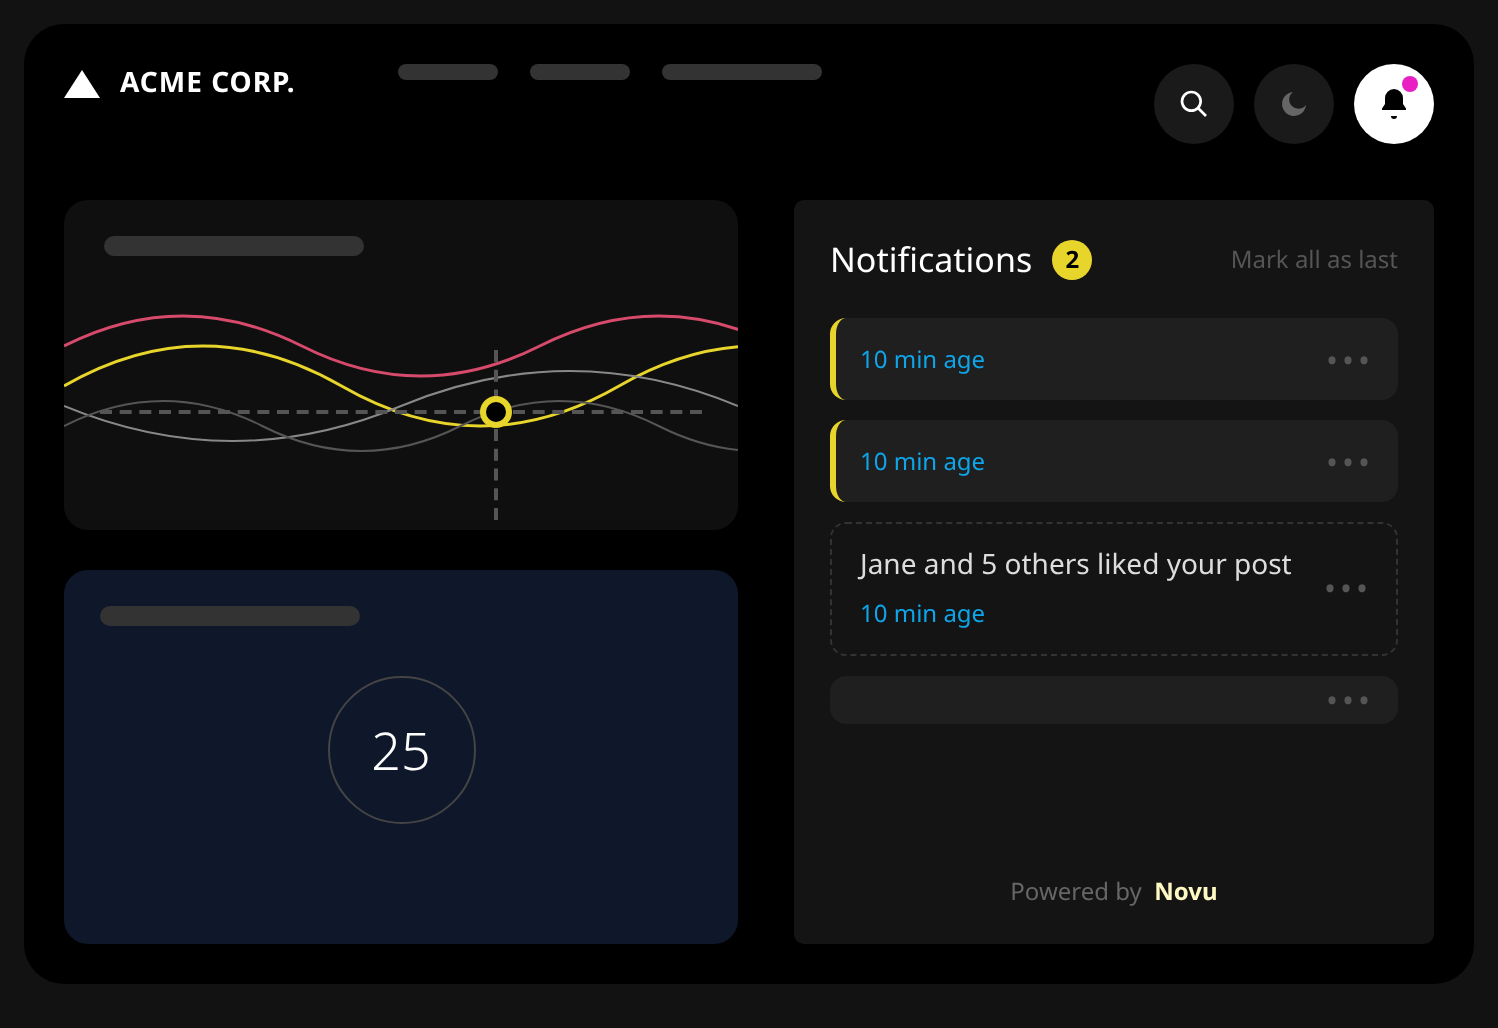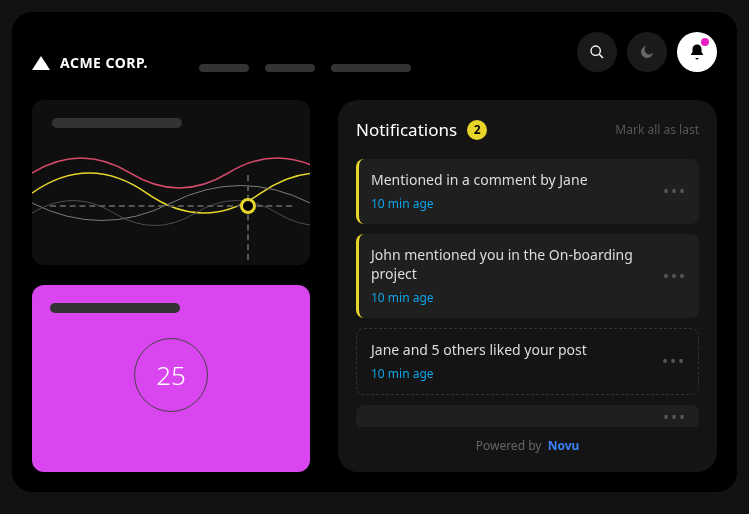--- a/index.html
+++ b/index.html
@@ -1,55 +1,55 @@
 <!DOCTYPE html>
 <html><head>
 <meta charset="utf-8">
 <style>
 *{margin:0;padding:0;box-sizing:border-box}
 body{background:#121212;font-family:-apple-system,system-ui,sans-serif;width:749px;height:514px;overflow:hidden}
 .app{background:#000;border-radius:20px;margin:12px;height:480px;padding:20px;display:flex;flex-direction:column}
-.header{display:flex;align-items:flex-end;gap:41px;margin-bottom:28px}
+.header{display:flex;align-items:flex-start;gap:41px;margin-bottom:28px}
 .logo{display:flex;align-items:center;gap:10px}
 .logo-mark{width:0;height:0;border-left:9px solid transparent;border-right:9px solid transparent;border-bottom:14px solid #fff}
 .logo-text{color:#fff;font-weight:700;font-size:14px;letter-spacing:0.5px}
 .nav{display:flex;gap:16px;margin-left:10px}
 .nav-ph{height:8px;border-radius:4px;background:#333}
 .nav-ph:nth-child(1){width:50px}
 .nav-ph:nth-child(2){width:50px}
 .nav-ph:nth-child(3){width:80px}
 .header-actions{margin-left:auto;display:flex;gap:10px}
 .icon-btn{width:40px;height:40px;border-radius:50%;background:#1a1a1a;display:flex;align-items:center;justify-content:center;cursor:pointer;position:relative}
 .icon-btn.light{background:#fff}
 .search-svg{width:16px;height:16px;stroke:#fff;fill:none;stroke-width:2}
 .moon-svg{width:16px;height:16px;fill:#666}
 .bell-svg{width:18px;height:18px;fill:#000}
 .dot{position:absolute;top:6px;right:8px;width:8px;height:8px;border-radius:50%;background:#e91fc4}
 .content{flex:1;display:flex;gap:28px;min-height:0}
 .left{flex:1;display:flex;flex-direction:column;gap:20px}
 .chart{background:#0f0f0f;border-radius:12px;padding:18px 0 10px;height:165px;position:relative;overflow:hidden}
 .chart-ph{height:10px;width:130px;background:#333;border-radius:5px;margin-left:20px;margin-bottom:10px}
-.metrics{background:#d946ef;border-radius:12px;padding:18px;flex:1}
+.metrics{background:#0f172a;border-radius:12px;padding:18px;flex:1}
 .metrics-ph{height:10px;width:130px;background:#333;border-radius:5px;margin-bottom:25px}
 .circles{display:flex;gap:22px;justify-content:center}
 .circle{width:74px;height:74px;border-radius:50%;border:1px solid #444;display:flex;align-items:center;justify-content:center;color:#fff;font-size:26px;font-weight:300}
-.panel{width:379px;background:#141414;border-radius:20px;padding:18px;display:flex;flex-direction:column;overflow:hidden}
+.panel{width:320px;background:#141414;border-radius:5px;padding:18px;display:flex;flex-direction:column;overflow:hidden}
 .panel-head{display:flex;align-items:center;gap:10px;margin-bottom:18px}
 .panel-title{color:#fff;font-size:17px}
 .badge{background:#e8d52b;color:#000;width:20px;height:20px;border-radius:50%;display:flex;align-items:center;justify-content:center;font-size:12px;font-weight:700}
 .mark-read{margin-left:auto;color:#555;font-size:12px;cursor:pointer}
 .notifs{flex:1;overflow:hidden;display:flex;flex-direction:column;gap:10px}
 .notif{background:#1f1f1f;border-radius:8px;padding:12px 40px 12px 14px;position:relative}
 .notif.unread{border-left:3px solid #e8d52b;padding-left:12px}
 .notif.dashed{background:transparent;border:1px dashed #333;border-radius:8px}
 .notif-title{color:#ddd;font-size:14px;line-height:1.35;margin-bottom:5px}
 .notif-time{color:#0ea5e9;font-size:12px}
 .notif-menu{position:absolute;right:12px;top:50%;transform:translateY(-50%);color:#555;font-size:16px;letter-spacing:2px;cursor:pointer}
 .powered{color:#666;font-size:12px;text-align:center;padding-top:10px}
-.powered strong{color:#3b82f6;font-weight:700}
+.powered strong{color:#fef9c3;font-weight:700}
 svg.waves{width:100%;height:100px}
 .cursor-pt{position:absolute;left:208px;top:98px;width:16px;height:16px;border:3px solid #e8d52b;border-radius:50%;background:#000}
 .vline{position:absolute;left:215px;top:75px;height:85px;border-left:2px dashed #555}
 .hline{position:absolute;left:18px;right:18px;top:105px;border-top:2px dashed #555}
 </style>
 </head>
 <body>
 
 <div class="app">
 
@@ -110,26 +110,24 @@
     </div>
 
     <div class="panel">
       <div class="panel-head">
         <div class="panel-title">Notifications</div>
         <div class="badge">2</div>
         <div class="mark-read">Mark all as last</div>
       </div>
       <div class="notifs" id="notif-list">
           <div class="notif unread">
-            <div class="notif-title">Mentioned in a comment by Jane</div>
             <div class="notif-time">10 min age</div>
             <div class="notif-menu">•••</div>
           </div>
           <div class="notif unread">
-            <div class="notif-title">John mentioned you in the On-boarding project</div>
             <div class="notif-time">10 min age</div>
             <div class="notif-menu">•••</div>
           </div>
           <div class="notif dashed">
             <div class="notif-title">Jane and 5 others liked your post</div>
             <div class="notif-time">10 min age</div>
             <div class="notif-menu">•••</div>
           </div>
           <div class="notif">
             <div class="notif-menu">•••</div>

